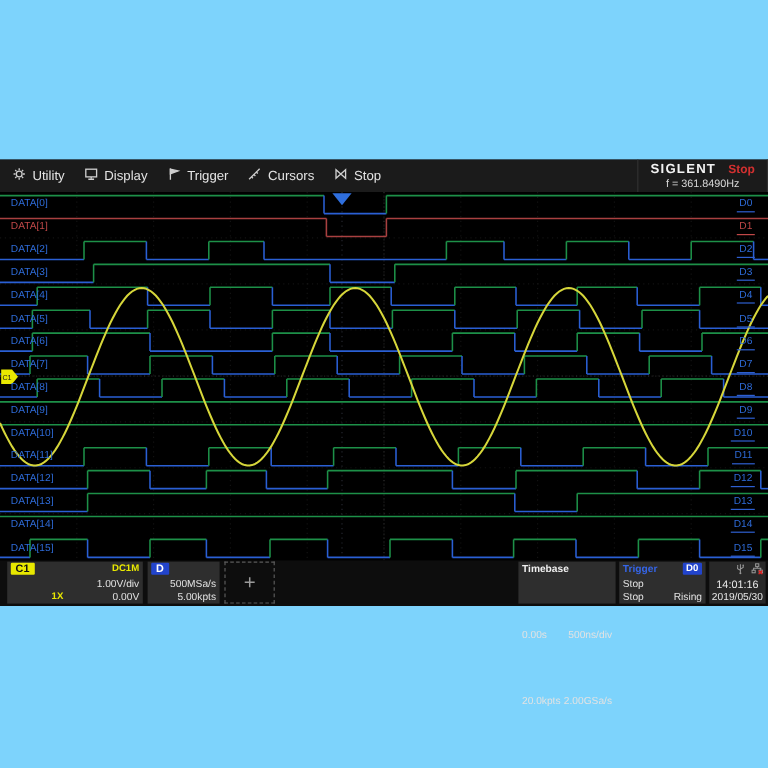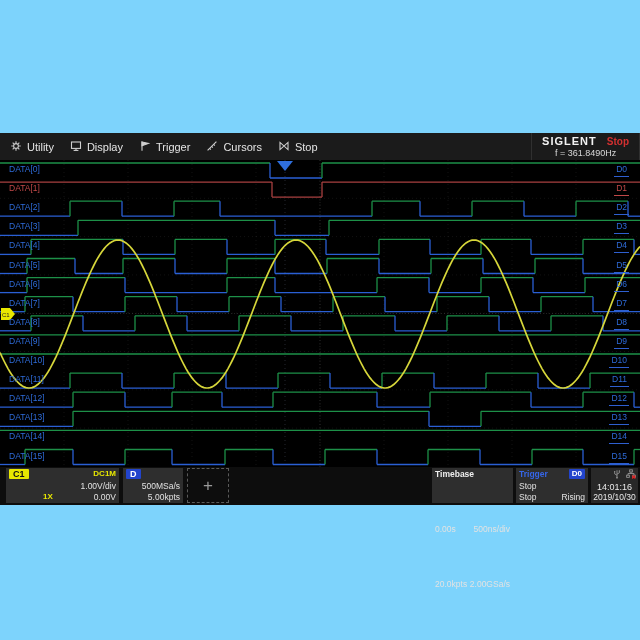--- a/index.html
+++ b/index.html
@@ -467,17 +467,17 @@
             <path d="M6 3.6 V5.4 M2.4 7.4 V5.4 H9.6 V7.4"></path>
                 </g>
             <g stroke="#e02020" stroke-width="1.4">
                   <line x1="7.4" y1="7.8" x2="11.2" y2="11.4"></line>
                   <line x1="11.2" y1="7.8" x2="7.4" y2="11.4"></line>
                 </g>
               </svg>
           </span>
         </div>
         <span class="time">14:01:16</span>
-        <span class="date">2019/10/30</span>
+        <span class="date">2019/05/30</span>
       </div>
     </div>
   </div>
 </div>
 
 </body></html>

